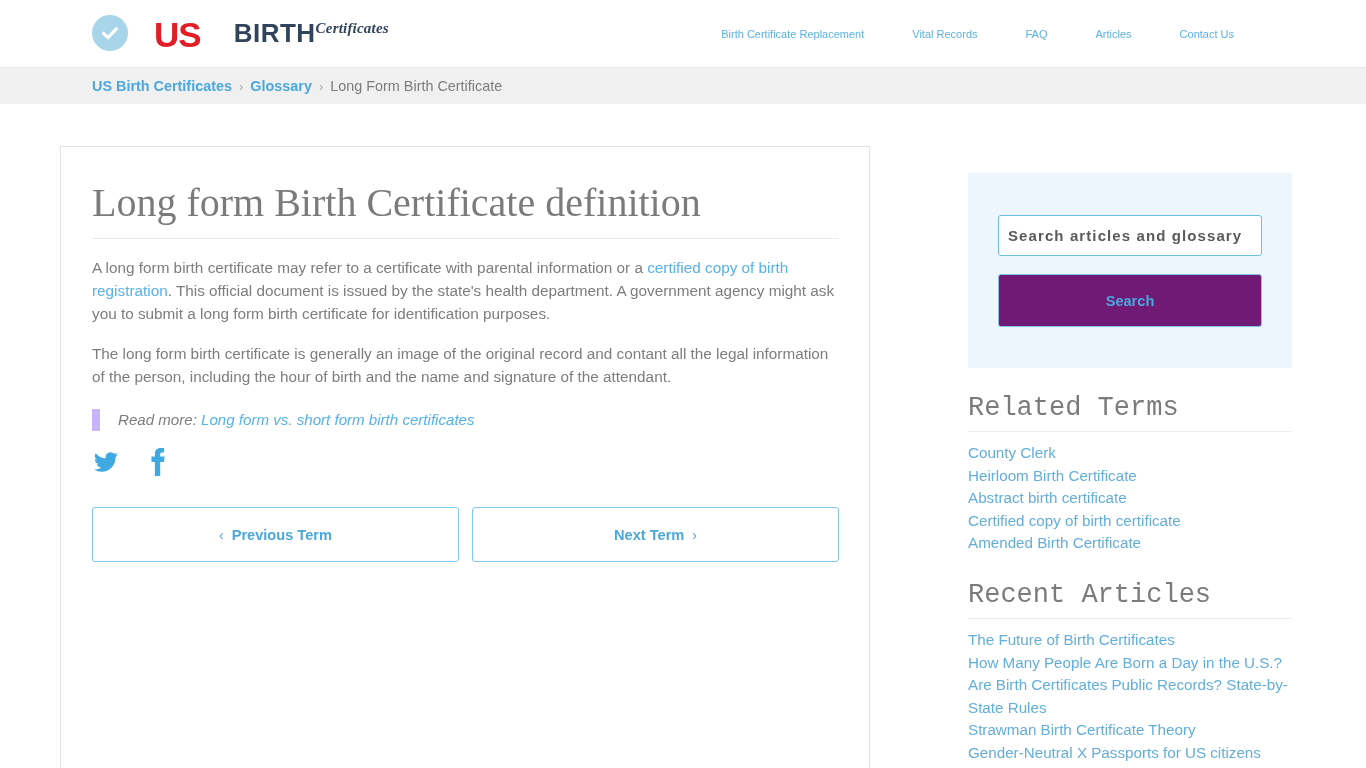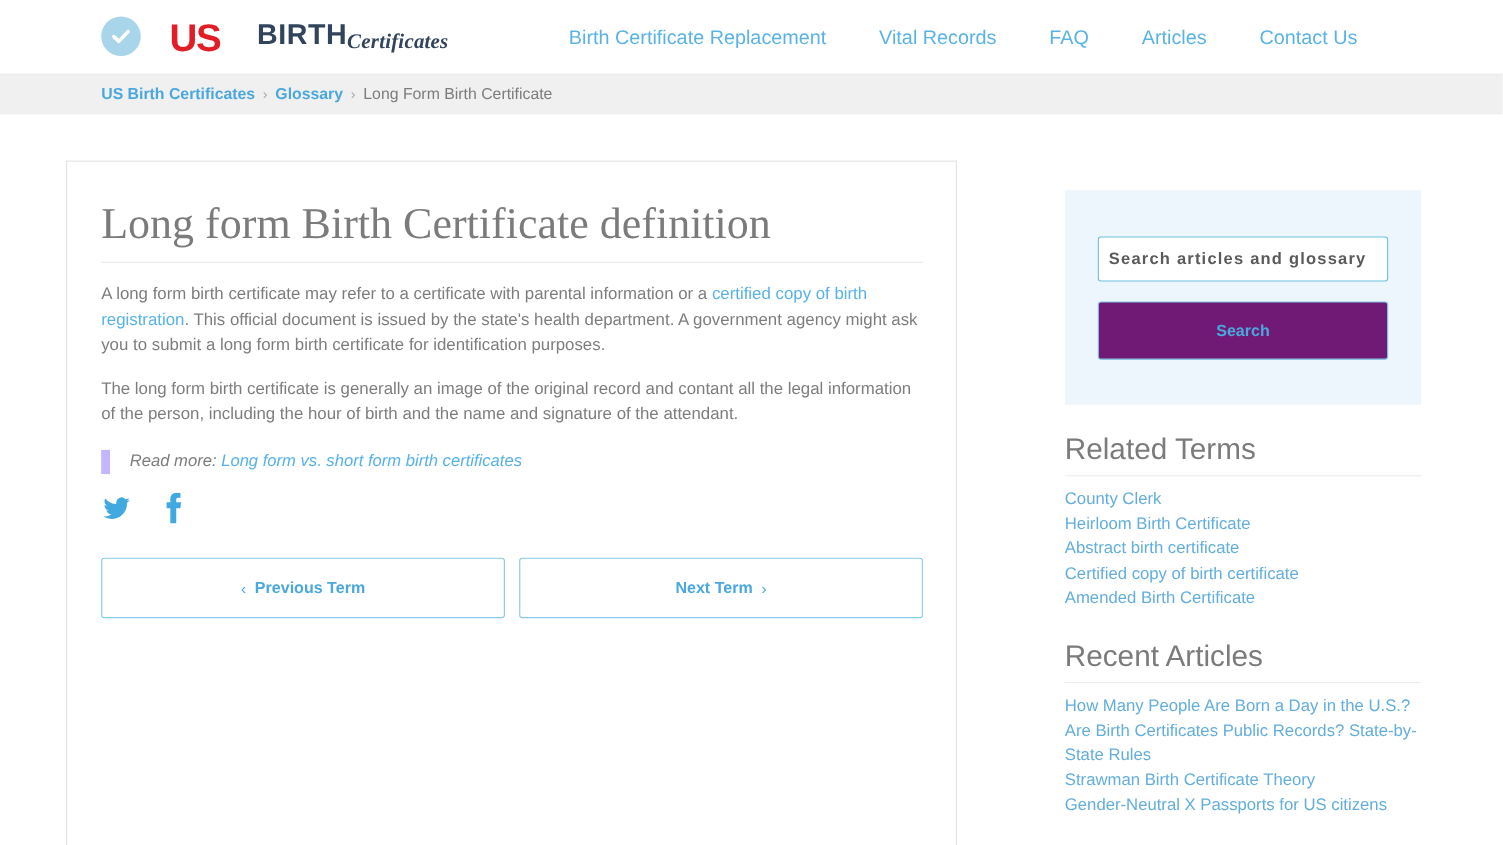--- a/index.html
+++ b/index.html
@@ -39,33 +39,33 @@
   }
   .logo-right { display: flex; flex-direction: row; margin-left: 1px; line-height: 1; }
   .logo-birth {
     font-family: "Liberation Sans", sans-serif;
     font-weight: bold; font-size: 26px; color: #31445c;
     letter-spacing: 0.5px;
   }
   .logo-cert {
     font-family: "Liberation Serif", serif;
     font-style: italic; font-weight: bold;
-    font-size: 19px; color: #31445c;
-    letter-spacing: 0.2px; margin-top: 11px;
+    font-size: 15px; color: #31445c;
+    letter-spacing: 0.2px; margin-top: 1px;
   }
 
   .mainnav {
     position: absolute; right: 108px; top: 0;
     height: 68px;
     display: flex; align-items: center;
     gap: 0;
   }
   .mainnav a {
     color: #5bb3e4; text-decoration: none;
-    font-size: 18px; padding: 0 24px;
+    font-size: 11px; padding: 0 24px;
     white-space: nowrap;
   }
 
   
   .crumbbar {
     position: absolute; left: 0; top: 68px;
     width: 1366px; height: 36px;
     background: #f0f0f0;
     display: flex; align-items: center;
   }
@@ -152,21 +152,21 @@
     display: block; width: 100%; height: 53px;
     margin-top: 18px;
     border: 1px solid #7ec5e6; border-radius: 3px;
     background: #701a75;
     font-family: "Liberation Sans", sans-serif;
     font-size: 14.6px; font-weight: bold; color: #4aa8de;
     cursor: pointer;
   }
 
   .side-h {
-    font-family: Liberation Sans, sans-serif;
+    font-family: Liberation Mono, monospace;
     font-weight: normal;
     font-size: 27px; color: #7b7b7b;
     margin: 25px 0 0 0; padding-bottom: 8px;
     border-bottom: 1px solid #ededed;
   }
   .side-list { list-style: none; margin: 10px 0 0 0; padding: 0; }
   .side-list li { margin: 0; padding: 0; }
   .side-list a {
     display: block;
     color: #63aedb; text-decoration: none;
@@ -275,20 +275,23 @@
         <a href="#">Certified copy of birth certificate</a>
       </li>
     <li>
         <a href="#">Amended Birth Certificate</a>
       </li>
   </ul>
 
   <h2 class="side-h">Recent Articles</h2>
   <ul class="side-list">
     <li>
+        <a href="#">The Future of Birth Certificates</a>
+      </li>
+    <li>
         <a href="#">How Many People Are Born a Day in the U.S.?</a>
       </li>
     <li>
         <a href="#">Are Birth Certificates Public Records? State-by-State Rules</a>
       </li>
     <li>
         <a href="#">Strawman Birth Certificate Theory</a>
       </li>
     <li>
         <a href="#">Gender-Neutral X Passports for US citizens</a>

